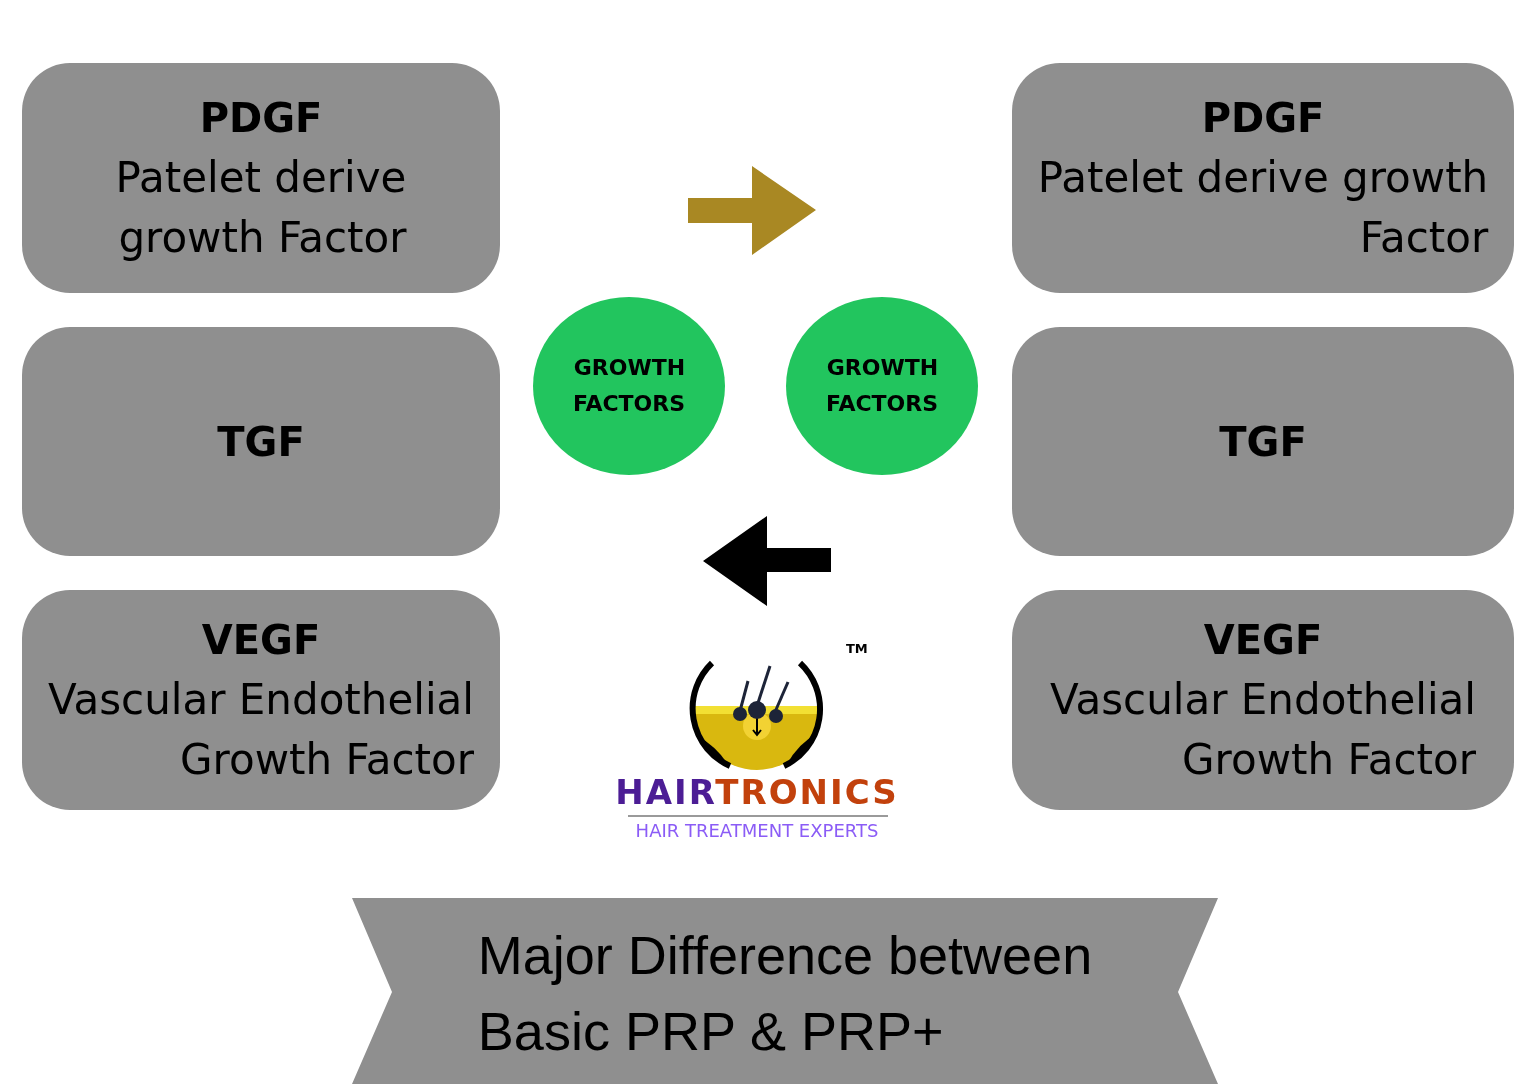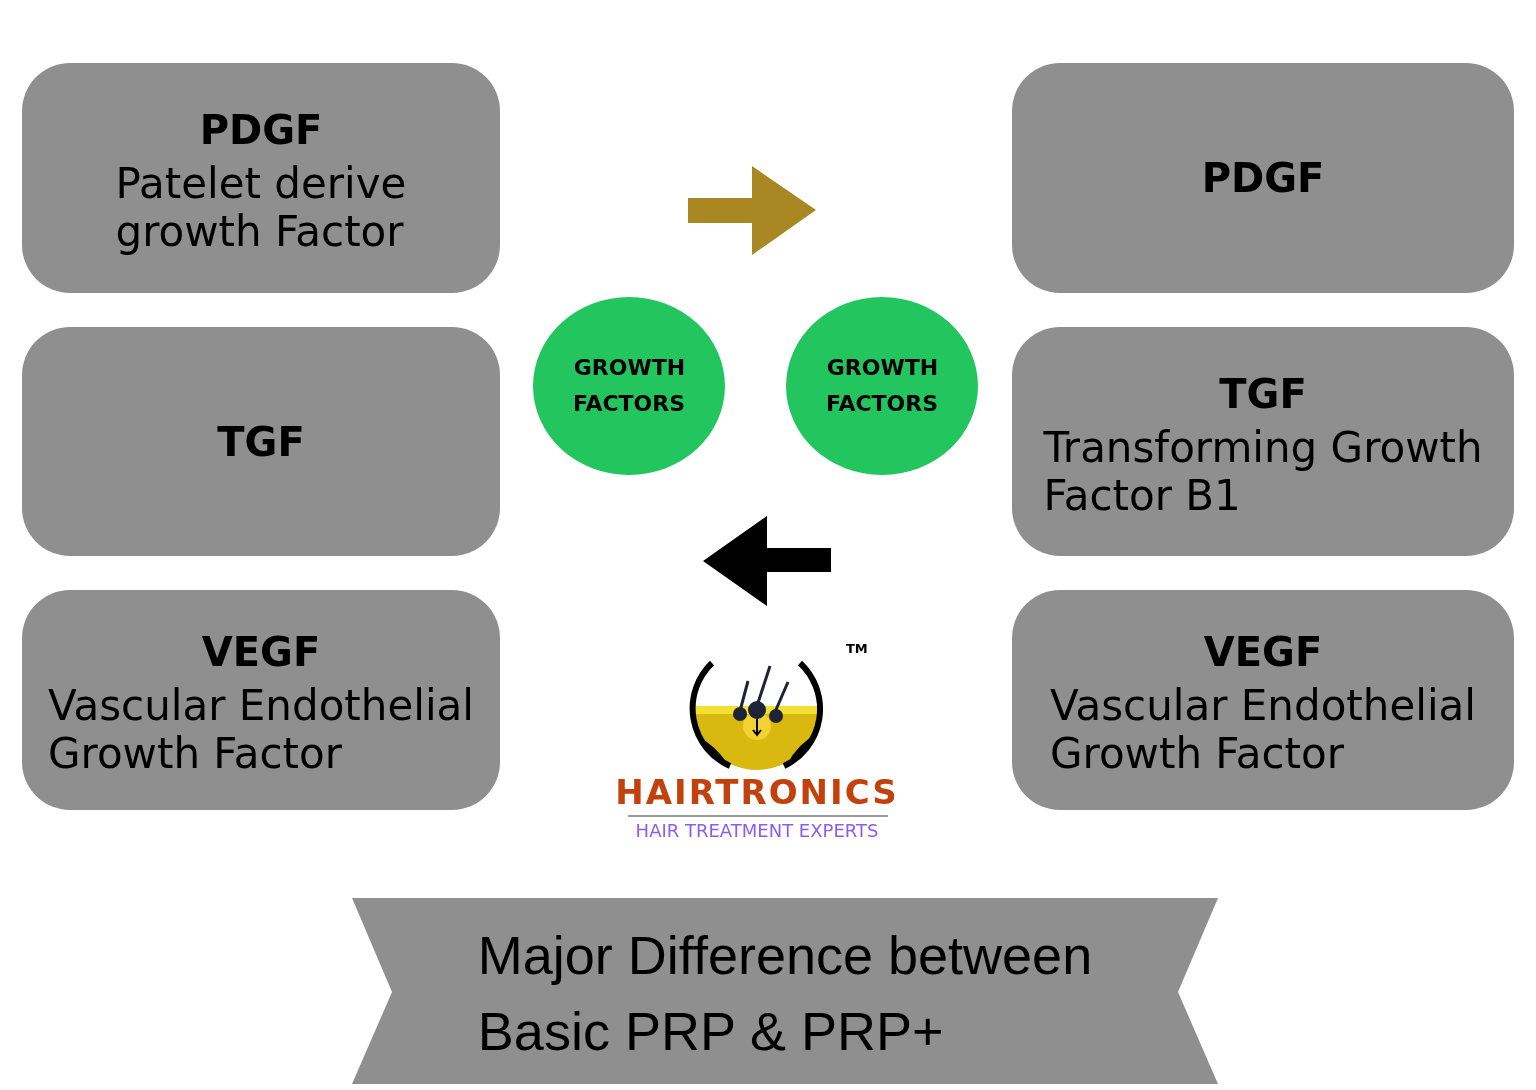--- a/index.html
+++ b/index.html
@@ -1,24 +1,24 @@
 <!DOCTYPE html>
 <html><head>
 <meta charset="utf-8">
 <style>
   html,body{margin:0;padding:0;background:#ffffff;}
   body{width:1536px;height:1090px;position:relative;overflow:hidden;font-family:"DejaVu Sans","Liberation Sans",sans-serif;color:#000;}
-  .box{position:absolute;background:#8f8f8f;border-radius:48px;display:flex;flex-direction:column;align-items:center;justify-content:center;text-align:left;box-sizing:border-box;padding:0 16px;}
+  .box{position:absolute;background:#8f8f8f;border-radius:48px;display:flex;flex-direction:column;align-items:center;justify-content:center;text-align:right;box-sizing:border-box;padding:0 16px;}
   .box .abbr{font-weight:bold;font-size:40px;line-height:60px;}
-  .box .desc{font-size:42px;line-height:48px;white-space:pre-line;}
+  .box .desc{font-size:42px;line-height:60px;white-space:pre-line;}
   .circle{position:absolute;width:192px;height:178px;border-radius:50%;background:#22c55e;display:flex;align-items:center;justify-content:center;text-align:right;font-weight:bold;font-size:22px;line-height:36px;white-space:pre-line;}
   .arrow{position:absolute;}
   .logo{position:absolute;left:612px;top:638px;width:290px;height:210px;}
   .brand{position:absolute;left:612px;top:772px;width:290px;text-align:center;font-size:34px;font-weight:bold;letter-spacing:2px;}
-  .brand .b1{color:#c2410c;}
+  .brand .b1{color:#4c1d95;}
   .brand .b2{color:#c2410c;}
   .brand-line{position:absolute;left:628px;top:815px;width:260px;height:2px;background:#9a9a9a;}
   .tagline{position:absolute;left:612px;top:820px;width:290px;text-align:center;font-size:18px;color:#8b5cf6;}
   .tm{position:absolute;left:806px;top:641px;font-size:13px;font-weight:bold;margin-left:40px;}
   .banner{position:absolute;left:352px;top:898px;width:866px;height:186px;}
   .banner-text{position:absolute;left:352px;top:898px;width:866px;height:190px;display:flex;flex-direction:column;align-items:center;justify-content:center;font-family:"Liberation Sans",sans-serif;font-size:54px;line-height:76px;white-space:pre-line;}
 </style>
 </head>
 <body>
 
@@ -31,25 +31,25 @@
   <div class="abbr">TGF</div>
 </div>
 <div class="box" style="left:22px;top:590px;width:478px;height:220px;">
   <div class="abbr">VEGF</div>
   <div class="desc">Vascular Endothelial
 Growth Factor</div>
 </div>
 
 <div class="box" style="left:1012px;top:63px;width:502px;height:230px;">
   <div class="abbr">PDGF</div>
+  <div class="desc">Patelet derive growth
+Factor</div>
 </div>
 <div class="box" style="left:1012px;top:327px;width:502px;height:229px;">
   <div class="abbr">TGF</div>
-  <div class="desc">Transforming Growth
-Factor B1</div>
 </div>
 <div class="box" style="left:1012px;top:590px;width:502px;height:220px;">
   <div class="abbr">VEGF</div>
   <div class="desc">Vascular Endothelial
 Growth Factor</div>
 </div>
 
 <svg class="arrow" style="left:686px;top:166px;" width="132" height="90" viewBox="0 0 132 90">
   <polygon points="2,32 66,32 66,0 130,44 66,89 66,57 2,57" fill="#a98823"></polygon>
 </svg>

